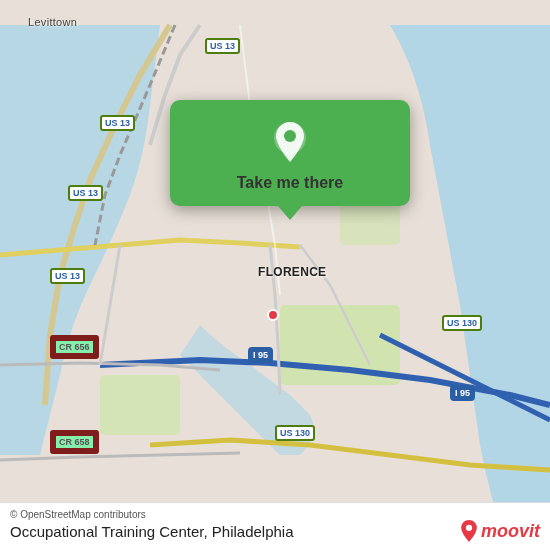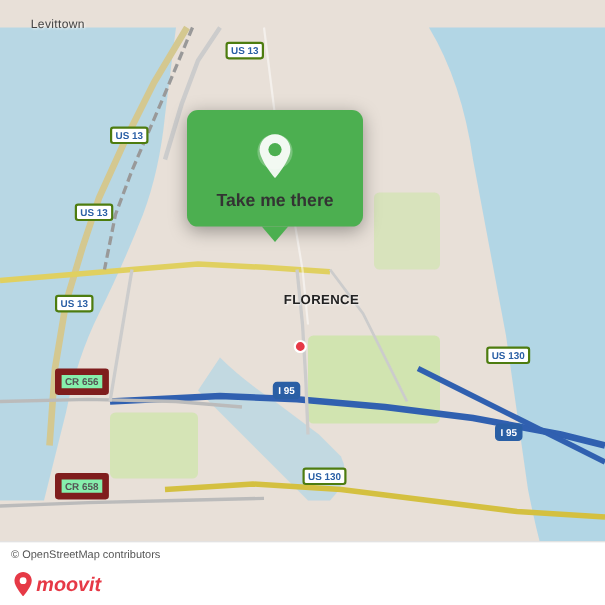--- a/index.html
+++ b/index.html
@@ -33,21 +33,21 @@
       top: 0; left: 0;
       width: 100%;
       height: 100%;
     }
 
     
     #popup-card {
       position: absolute;
       top: 100px;
       left: 170px;
-      width: 160px;
+      width: 240px;
       background: #4caf50;
       border-radius: 10px;
       display: flex;
       flex-direction: column;
       align-items: center;
       padding: 18px 16px 14px;
       box-shadow: 0 4px 16px rgba(0,0,0,0.35);
       z-index: 10;
     }
 
@@ -88,21 +88,21 @@
       width: 100%;
       background: #fff;
       z-index: 20;
       padding: 6px 10px 8px;
       border-top: 1px solid #ddd;
     }
 
     #attribution {
       font-size: 10px;
       color: #555;
-      margin-bottom: 10px;
+      margin-bottom: 0;
     }
 
     #location-info {
       display: flex;
       align-items: center;
       justify-content: space-between;
     }
 
     #location-name {
       font-size: 15px;
@@ -245,20 +245,21 @@
       <path d="M24 4C16.27 4 10 10.27 10 18C10 28 24 44 24 44C24 44 38 28 38 18C38 10.27 31.73 4 24 4Z" fill="white" opacity="0.9"></path>
       <circle cx="24" cy="18" r="6" fill="#4caf50"></circle>
     </svg>
 
     <button id="take-me-there-btn">Take me there</button>
   </div>
 
   <div id="bottom-bar">
     <div id="attribution">© OpenStreetMap contributors</div>
     <div id="location-info">
+      <span id="location-name">Occupational Training Center, Philadelphia</span>
       <div id="moovit-logo">
 
         <svg id="moovit-pin" viewBox="0 0 24 28" fill="none">
           <path d="M12 0C6.48 0 2 4.48 2 10C2 17 12 28 12 28C12 28 22 17 22 10C22 4.48 17.52 0 12 0Z" fill="#e63946"></path>
           <circle cx="12" cy="10" r="4" fill="white"></circle>
         </svg>
         <span id="moovit-text">moovit</span>
       </div>
     </div>
   </div>

